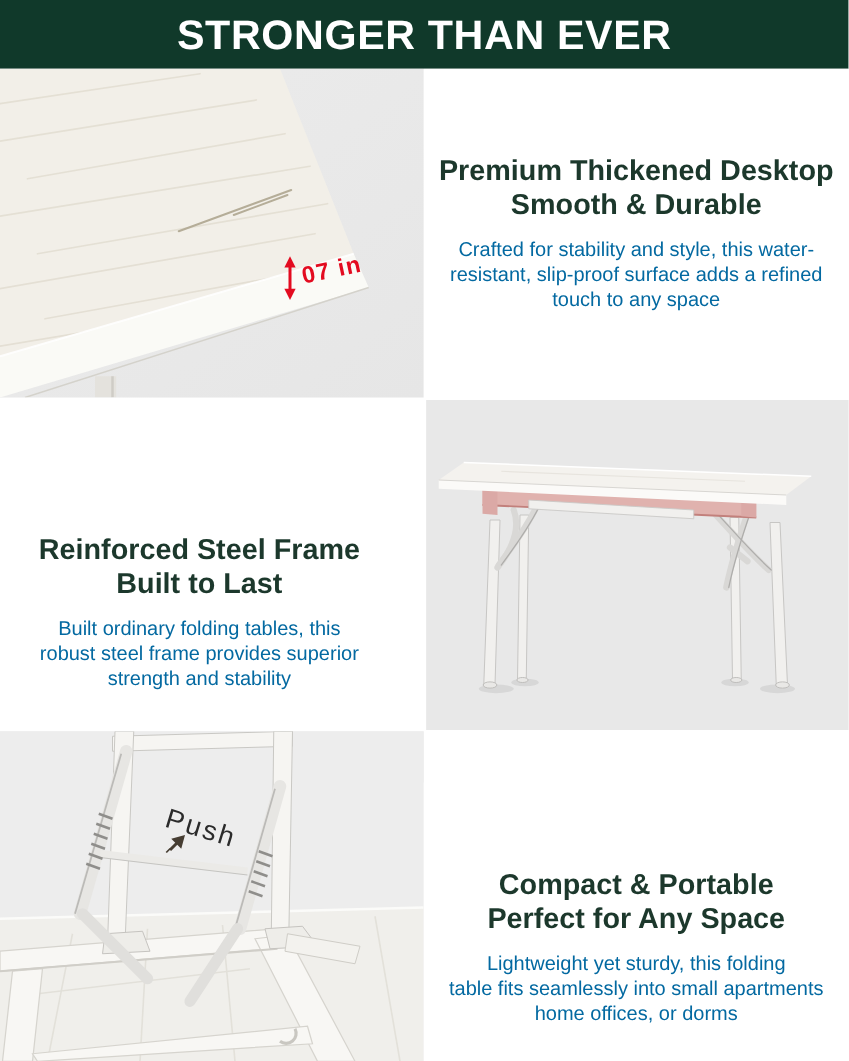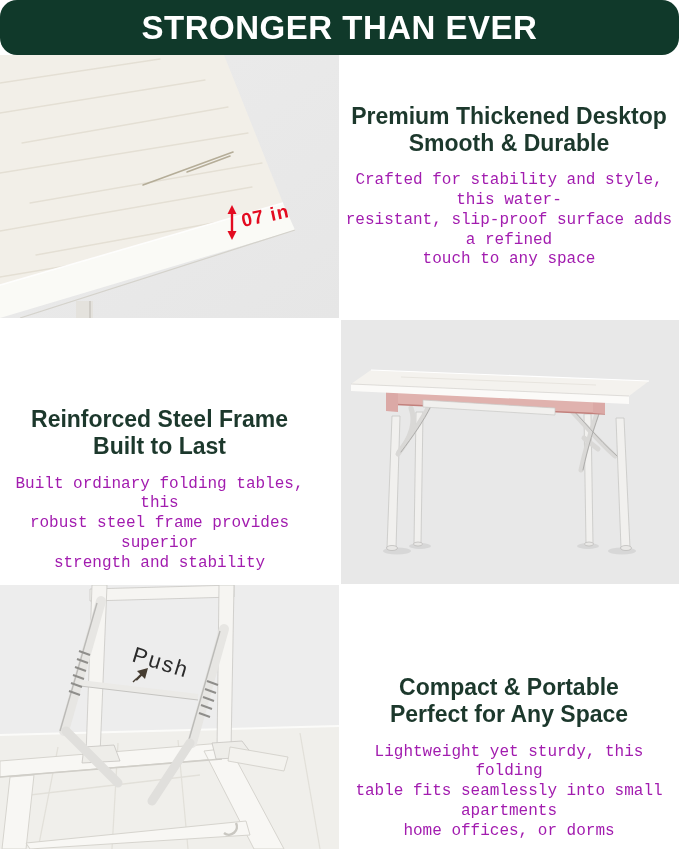--- a/index.html
+++ b/index.html
@@ -7,41 +7,40 @@
     position: relative;
     width: 679px; height: 849px;
     background: #ffffff;
     font-family: "Liberation Sans", sans-serif;
     overflow: hidden;
   }
   
   .banner {
     position: absolute; left:0; top:0; width:679px; height:55px;
     background:#10392a;
-    display:flex; align-items:center; justify-content:center;border-radius:17px;
+    display:flex; align-items:center; justify-content:center;
   }
   .banner-title {
     color:#ffffff; font-weight:bold; font-size:33px; letter-spacing:0.5px;
     white-space:nowrap;
   }
   
   .cell { position:absolute; }
   .img-cell { background:#e9e9e9; overflow:hidden; }
   .text-cell {
     display:flex; flex-direction:column; align-items:center; justify-content:center;
     text-align:center; background:#ffffff;
   }
   .heading {
     margin:0; color:#1c382c; font-size:23px; font-weight:bold;
     line-height:1.18; white-space:pre-line;
   }
   .body-text {
-    margin:14px 0 0 0; color:#a21caf; font-size:16px; line-height:1.24;
+    margin:14px 0 0 0; color:#0369a1; font-size:16px; line-height:1.24;
     white-space:pre-line;
-    font-family:Liberation Mono, monospace;
   }
   .shift-down { padding-top:38px; }
   svg { display:block; }
 </style>
 </head>
 <body>
 
 <div id="page">
 
   <div class="banner">

